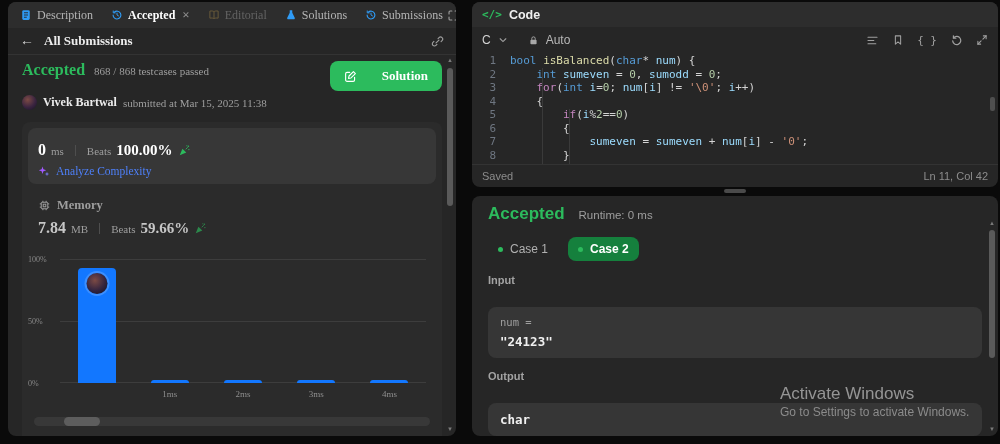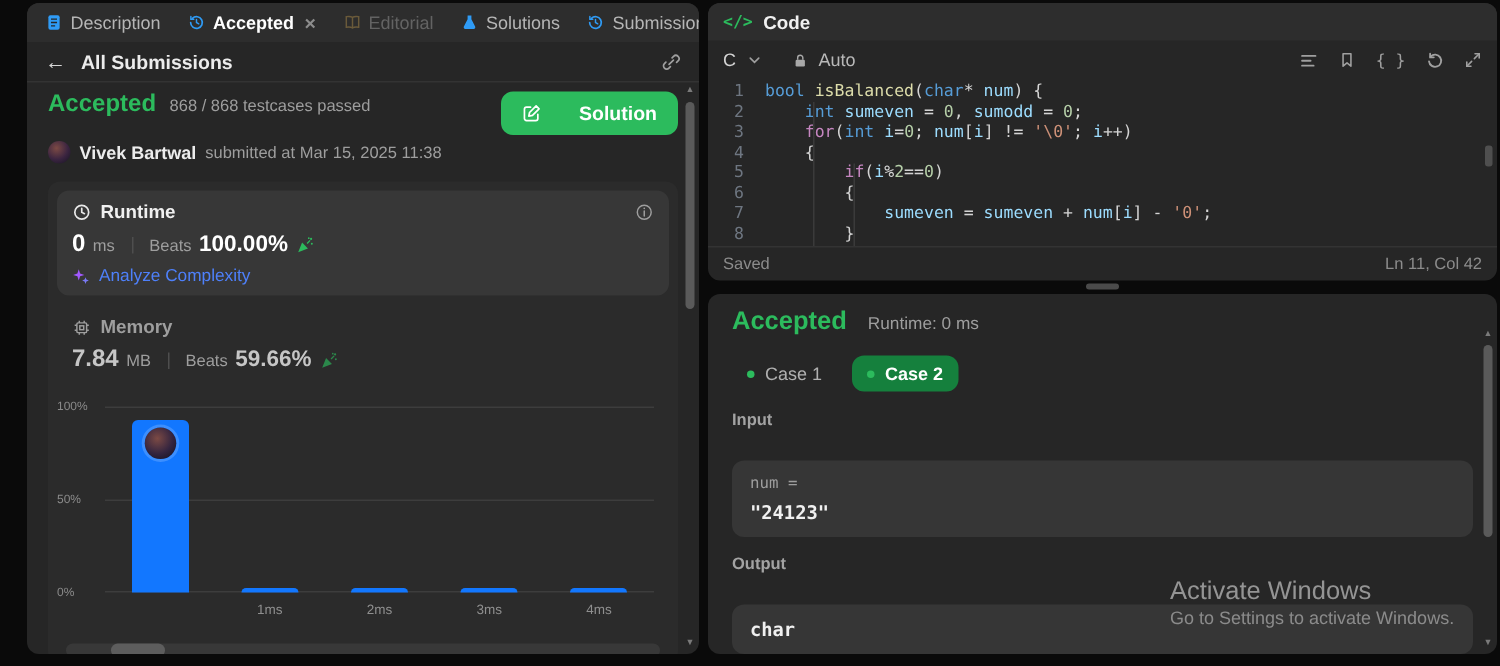--- a/index.html
+++ b/index.html
@@ -1,20 +1,20 @@
 <!DOCTYPE html>
 <html><head>
 <meta charset="utf-8">
 <style>
   * { margin:0; padding:0; box-sizing:border-box; }
   html,body { width:1000px; height:444px; background:#0a0a0a; font-family:"Liberation Sans", sans-serif; overflow:hidden; }
   .panel { position:absolute; background:#262626; border-radius:8px; overflow:hidden; }
 
   
-  #left-panel { left:18px; top:2px; width:448px; height:434px; }
+  #left-panel { left:8px; top:2px; width:448px; height:434px;font-family:Liberation Serif, serif; }
   .tabbar { height:26px; background:#2d2d2d; display:flex; align-items:center; padding:0 8px; font-size:12px; color:#b5b5b5; }
   .tab { display:flex; align-items:center; gap:5px; padding:0 4px; cursor:pointer; white-space:nowrap; }
   .tab.active { color:#fff; font-weight:bold; }
   .tab.disabled { color:#636363; }
   .tab .close { color:#8c8c8c; font-size:13px; margin-left:2px; }
   .tab-sep { width:1px; height:12px; background:#474747; margin:0 5px; }
   .tabbar-right { margin-left:auto; display:flex; align-items:center; gap:10px; color:#9e9e9e; }
   .subheader { height:27px; display:flex; align-items:center; padding:0 12px; border-bottom:1px solid #333; gap:10px; }
   .back-arrow { color:#d6d6d6; font-size:14px; }
   .subheader-title { color:#ececec; font-size:13px; font-weight:bold; }
@@ -204,36 +204,20 @@
       </button>
     </div>
     <div class="user-row">
       <span class="avatar"></span>
       <span class="user-name">Vivek Bartwal</span>
       <span>submitted at Mar 15, 2025 11:38</span>
     </div>
 
     <div class="stats-card">
       <div class="runtime-box">
-        <div class="metric-head">
-          <span>
-              <svg width="13" height="13" viewBox="0 0 16 16" fill="none" stroke="#e8e8e8" stroke-width="1.4" stroke-linecap="round">
-                <circle cx="8" cy="8" r="5.7"></circle>
-                <polyline points="8,4.8 8,8 10.2,9.2"></polyline>
-              </svg>
-            </span>
-          <span>Runtime</span>
-          <span class="right">
-              <svg width="13" height="13" viewBox="0 0 16 16" fill="none" stroke="currentColor" stroke-width="1.2" stroke-linecap="round">
-                <circle cx="8" cy="8" r="5.7"></circle>
-                <line x1="8" y1="7" x2="8" y2="11"></line>
-                <circle cx="8" cy="4.8" r="0.7" fill="currentColor" stroke="none"></circle>
-              </svg>
-            </span>
-        </div>
         <div class="metric-values">
           <span class="metric-big">0</span>
           <span class="metric-unit">ms</span>
           <span class="v-div"></span>
           <span class="beats-label">Beats</span>
           <span class="metric-big" style="font-size:15px">100.00%</span>
           <span style="align-self:center">
               <svg width="13" height="13" viewBox="0 0 16 16">
                 <path d="M2.2 13.8 L5.4 5.8 L10.2 10.6 Z" fill="#2cbb5d"></path>
                 <line x1="9.5" y1="6.5" x2="12" y2="4" stroke="#2cbb5d" stroke-width="1.1"></line>

